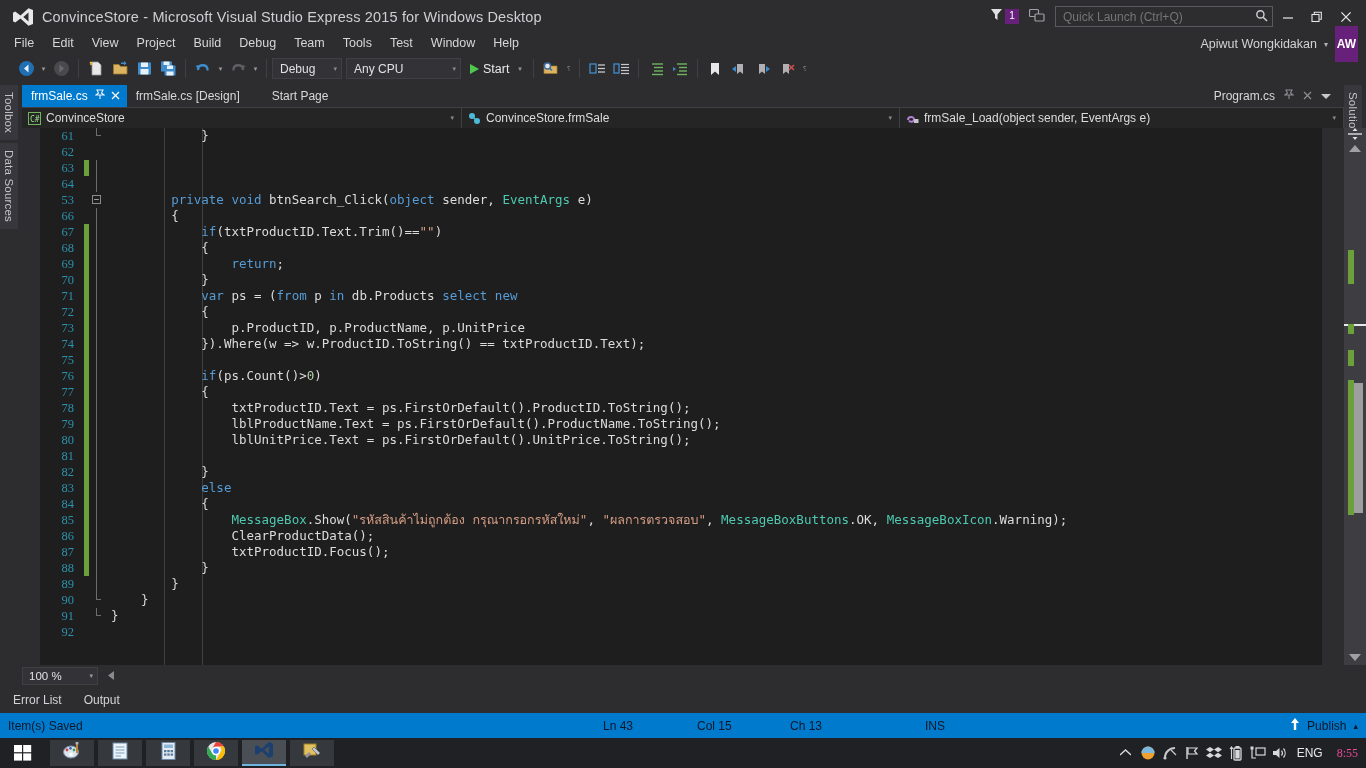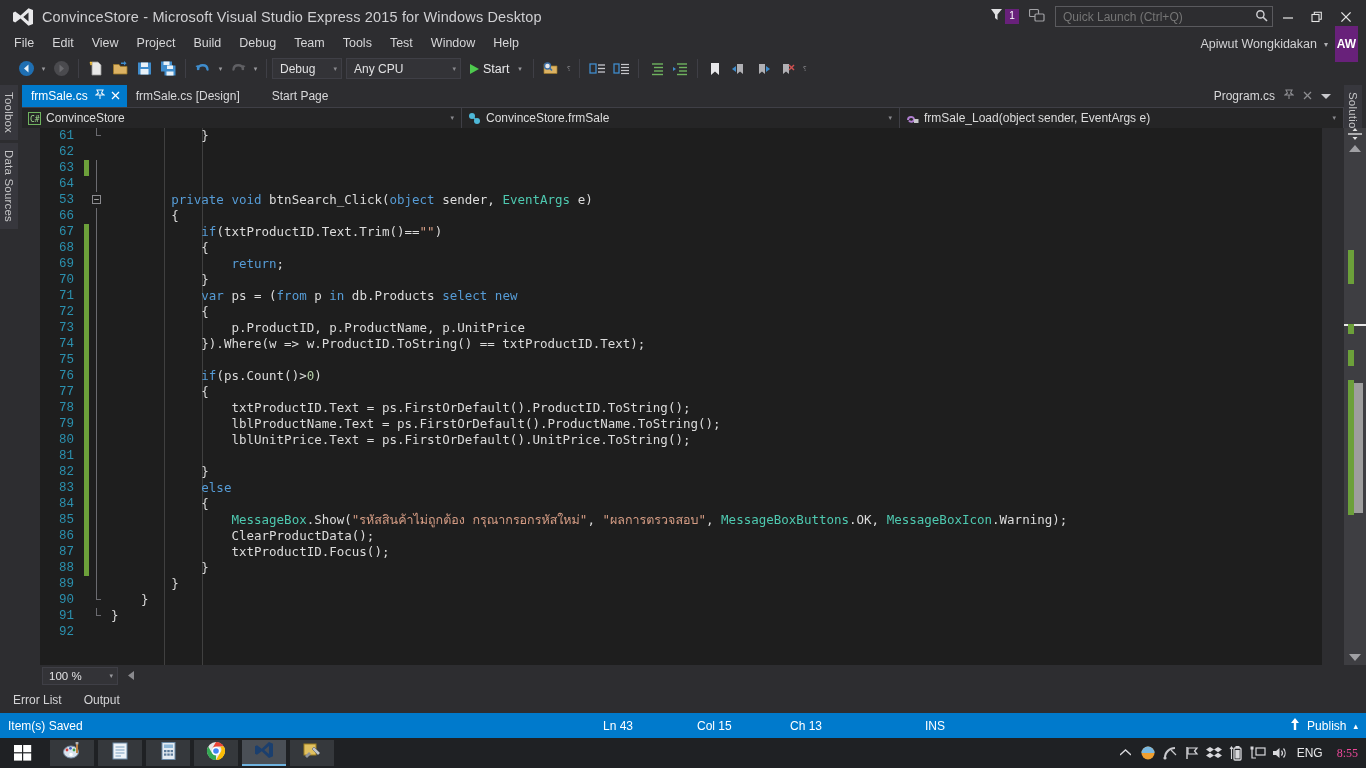--- a/index.html
+++ b/index.html
@@ -157,21 +157,21 @@
   }
   .ed-indicator { position: absolute; left: 0; top: 0; width: 18px; height: 537px; background: #2d2d30; }
   .code-area {
     position: absolute; left: 18px; top: 0; right: 0; bottom: 0;
     font-family: "DejaVu Sans Mono", "Liberation Mono", monospace;
     font-size: 12.5px; line-height: 16px;
   }
   .ln-row { display: flex; height: 16px; align-items: center; }
   .ln-num {
     width: 38px; text-align: right; color: #2b91af;
-    font-family: Liberation Mono, monospace; font-size: 12.5px;
+    font-family: Liberation Serif, serif; font-size: 12.5px;
     padding-right: 4px; flex: none;
   }
   .ln-change { width: 5px; height: 16px; flex: none; margin-left: 6px; }
   .ln-change.saved { background: #6ca03a; }
   .ln-fold {
     width: 16px; flex: none; color: #9a9a9e; font-size: 9px;
     text-align: center; position: relative; height: 16px;
   }
   .fold-box {
     position: absolute; left: 3px; top: 3px; width: 9px; height: 9px;
@@ -227,42 +227,42 @@
   .vs-caret-mark {
     position: absolute; left: 0; width: 22px; height: 2px; background: #e8e8e8;
   }
 
   
   .zoomrow {
     position: absolute; left: 22px; top: 665px; width: 1322px; height: 22px;
     background: #2d2d30; display: flex; align-items: center;
   }
   .zoom-combo {
-    width: 76px; height: 18px; margin-left: 20px; background: #333337;
+    width: 76px; height: 18px; margin-left: 0; background: #333337;
     border: 1px solid #3f3f46; display: flex; align-items: center;
     justify-content: space-between; padding: 0 4px 0 6px;
     color: #e0e0e2; font-size: 11.5px;
   }
   .zoom-combo .zc { color: #9a9a9e; font-size: 7px; }
   .hs-left { color: #9a9a9e; font-size: 9px; margin-left: 10px; }
 
   
   .panel-tabs {
     position: absolute; left: 0; top: 687px; width: 1366px; height: 26px;
     background: #2d2d30; display: flex; align-items: center;
   }
   .panel-tab {
     color: #d4d4d6; font-size: 12px; padding: 3px 9px; margin-left: 4px;
   }
 
   
   .statusbar {
     position: absolute; left: 0; top: 713px; width: 1366px; height: 25px;
     background: #007acc; display: flex; align-items: center;
-    color: #ffffff; font-size: 12px;
+    color: #0f172a; font-size: 12px;
   }
   .st-saved { margin-left: 8px; }
   .st-ln   { position: absolute; left: 603px; }
   .st-col  { position: absolute; left: 697px; }
   .st-ch   { position: absolute; left: 790px; }
   .st-ins  { position: absolute; left: 925px; }
   .st-publish {
     position: absolute; right: 8px; display: flex; align-items: center;
   }
   .st-publish .up { margin-right: 7px; font-size: 12px; }

